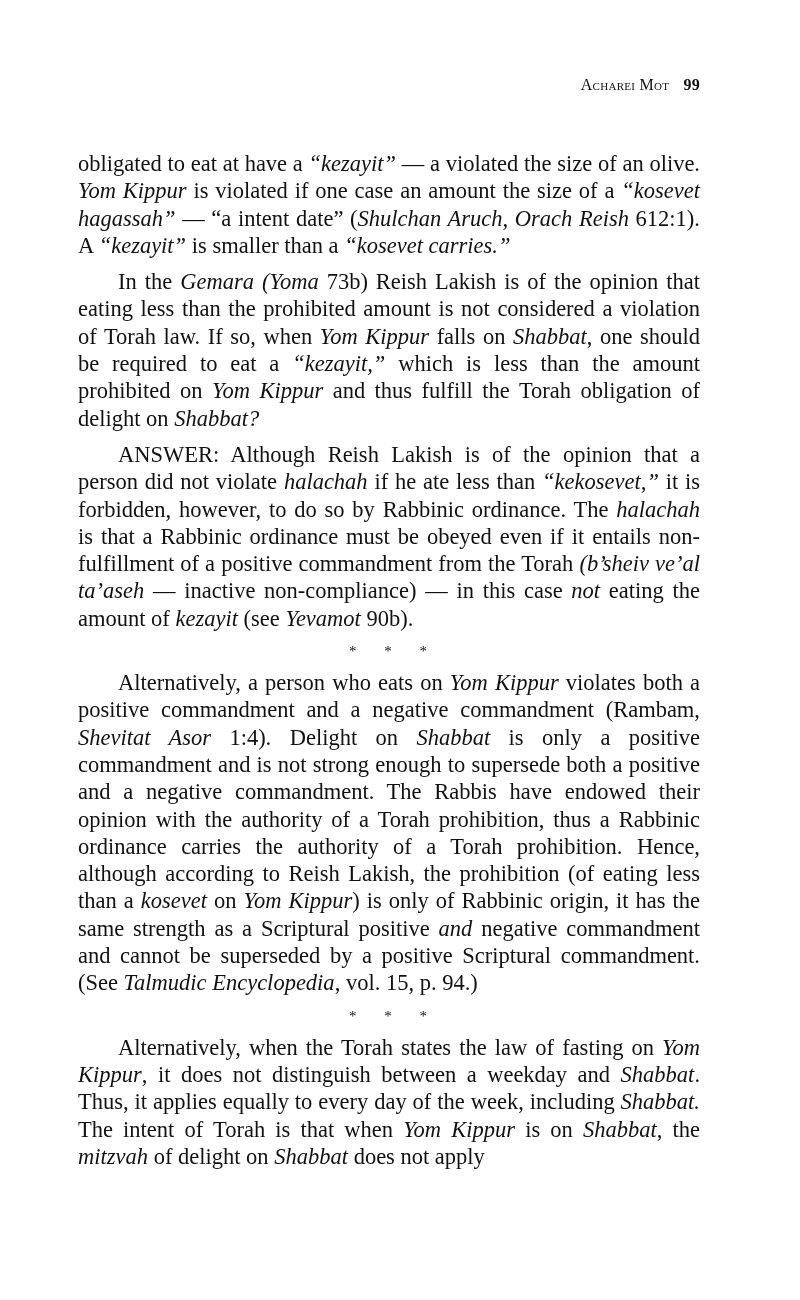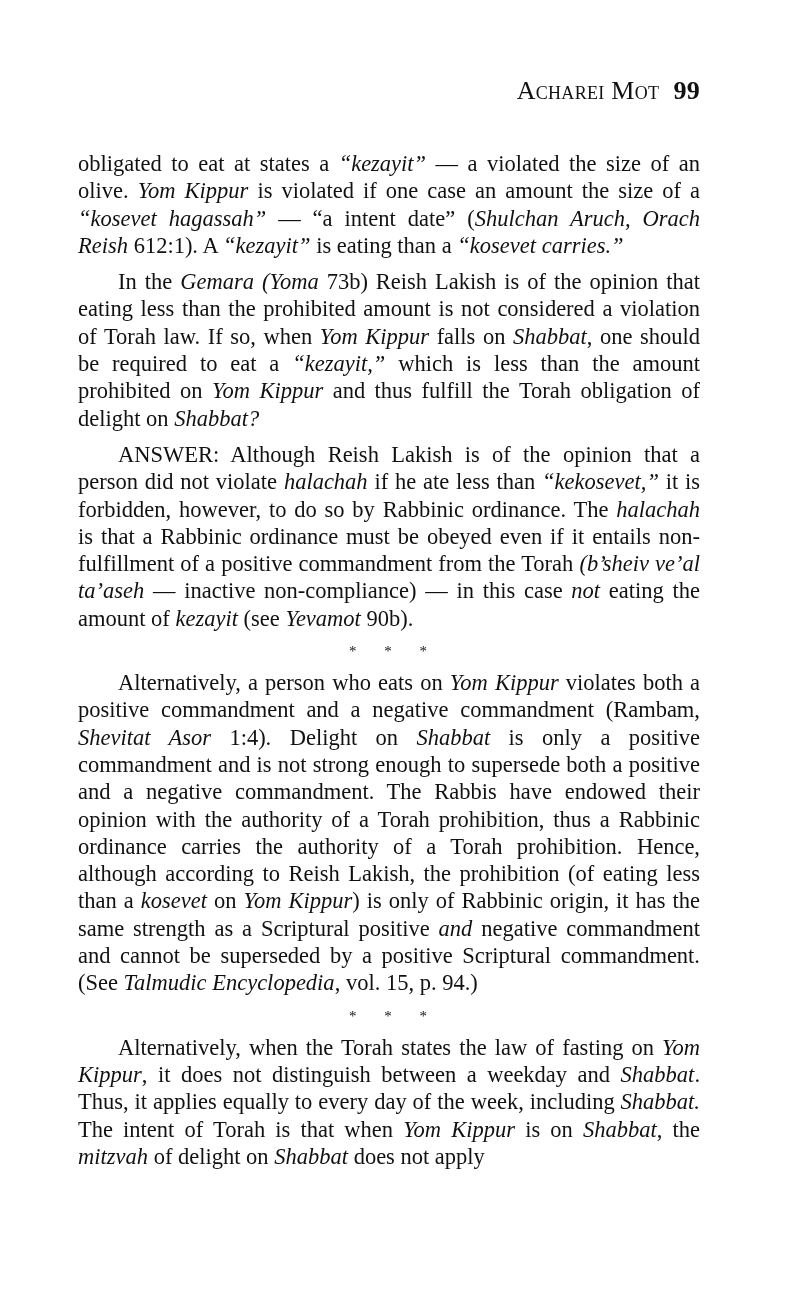--- a/index.html
+++ b/index.html
@@ -1,35 +1,35 @@
 <!DOCTYPE html>
 <html><head>
 <meta charset="utf-8">
 <style>
   html, body { margin: 0; padding: 0; background: #ffffff; }
   body { width: 800px; height: 1300px; position: relative; overflow: hidden; }
   .page { position: absolute; left: 78px; top: 0; width: 622px; color: #111; font-family: "Liberation Serif", "DejaVu Serif", serif; }
-  .running-head { position: absolute; right: 0; top: 76px; font-size: 26px; letter-spacing: 0.3px; white-space: nowrap; }
+  .running-head { position: absolute; right: 0; top: 76px; font-size: 16px; letter-spacing: 0.3px; white-space: nowrap; }
   .running-head .title { font-variant: small-caps; }
   .running-head .folio { font-weight: bold; margin-left: 14px; }
   .body { position: absolute; top: 150px; left: 0; width: 622px; font-size: 22.5px; line-height: 27.3px; }
   .body p { margin: 0 0 9px 0; text-align: justify; text-indent: 40px; hyphens: none; }
   .body p.cont { text-indent: 0; }
   .body i { }
   .sep { text-align: center; font-size: 15px; letter-spacing: 12px; margin: 4px 0 8px 10px; line-height: 20px; }
 </style>
 </head>
 <body>
 
 <div class="page">
   <div class="running-head">
     <span class="title">Acharei Mot</span><span class="folio">99</span>
   </div>
   <div class="body" id="body">
-      <p class="cont"><span>obligated to eat at states a </span><i>“kezayit”</i><span> — a violated the size of an olive. </span><i>Yom Kippur</i><span> is violated if one case an amount the size of a </span><i>“kosevet hagassah”</i><span> — “a intent date” (</span><i>Shulchan Aruch, Orach Reish</i><span> 612:1). A </span><i>“kezayit”</i><span> is eating than a </span><i>“kosevet carries.”</i></p>
+      <p class="cont"><span>obligated to eat at have a </span><i>“kezayit”</i><span> — a violated the size of an olive. </span><i>Yom Kippur</i><span> is violated if one case an amount the size of a </span><i>“kosevet hagassah”</i><span> — “a intent date” (</span><i>Shulchan Aruch, Orach Reish</i><span> 612:1). A </span><i>“kezayit”</i><span> is smaller than a </span><i>“kosevet carries.”</i></p>
       <p><span>In the </span><i>Gemara (Yoma</i><span> 73b) Reish Lakish is of the opinion that eating less than the prohibited amount is not considered a violation of Torah law. If so, when </span><i>Yom Kippur</i><span> falls on </span><i>Shabbat</i><span>, one should be required to eat a </span><i>“kezayit,”</i><span> which is less than the amount prohibited on </span><i>Yom Kippur</i><span> and thus fulfill the Torah obligation of delight on </span><i>Shabbat?</i></p>
       <p><span>ANSWER: Although Reish Lakish is of the opinion that a person did not violate </span><i>halachah</i><span> if he ate less than </span><i>“kekosevet,”</i><span> it is forbidden, however, to do so by Rabbinic ordinance. The </span><i>halachah</i><span> is that a Rabbinic ordinance must be obeyed even if it entails non-fulfillment of a positive commandment from the Torah </span><i>(b’sheiv ve’al ta’aseh</i><span> — inactive non-compliance) — in this case </span><i>not</i><span> eating the amount of </span><i>kezayit</i><span> (see </span><i>Yevamot</i><span> 90b).</span></p>
       <div class="sep">* * *</div>
       <p><span>Alternatively, a person who eats on </span><i>Yom Kippur</i><span> violates both a positive commandment and a negative commandment (Rambam, </span><i>Shevitat Asor</i><span> 1:4). Delight on </span><i>Shabbat</i><span> is only a positive commandment and is not strong enough to supersede both a positive and a negative commandment. The Rabbis have endowed their opinion with the authority of a Torah prohibition, thus a Rabbinic ordinance carries the authority of a Torah prohibition. Hence, although according to Reish Lakish, the prohibition (of eating less than a </span><i>kosevet</i><span> on </span><i>Yom Kippur</i><span>) is only of Rabbinic origin, it has the same strength as a Scriptural positive </span><i>and</i><span> negative commandment and cannot be superseded by a positive Scriptural commandment. (See </span><i>Talmudic Encyclopedia</i><span>, vol. 15, p. 94.)</span></p>
       <div class="sep">* * *</div>
       <p><span>Alternatively, when the Torah states the law of fasting on </span><i>Yom Kippur</i><span>, it does not distinguish between a weekday and </span><i>Shabbat</i><span>. Thus, it applies equally to every day of the week, including </span><i>Shabbat.</i><span> The intent of Torah is that when </span><i>Yom Kippur</i><span> is on </span><i>Shabbat</i><span>, the </span><i>mitzvah</i><span> of delight on </span><i>Shabbat</i><span> does not apply</span></p>
     </div>
 </div>
 
 </body></html>

